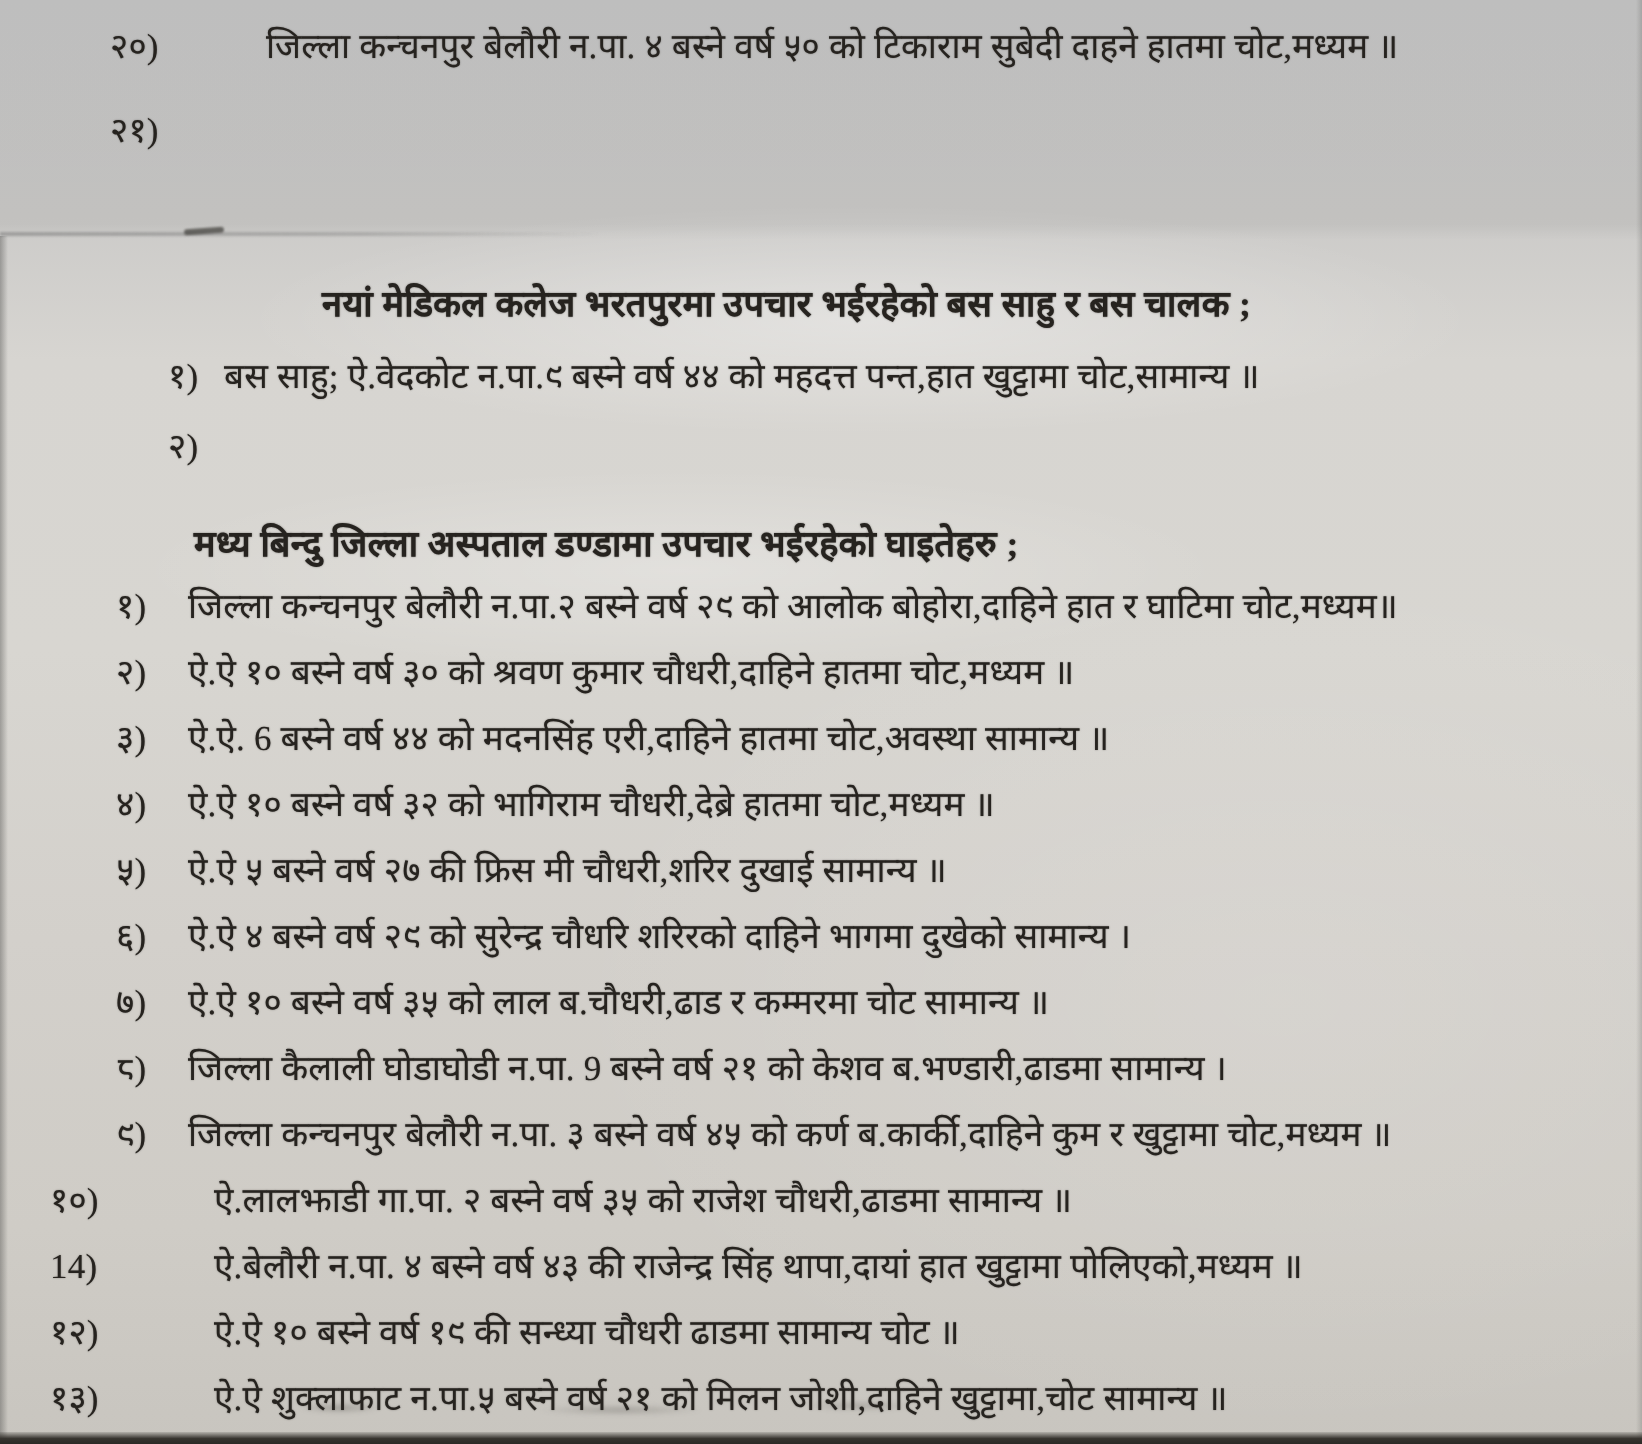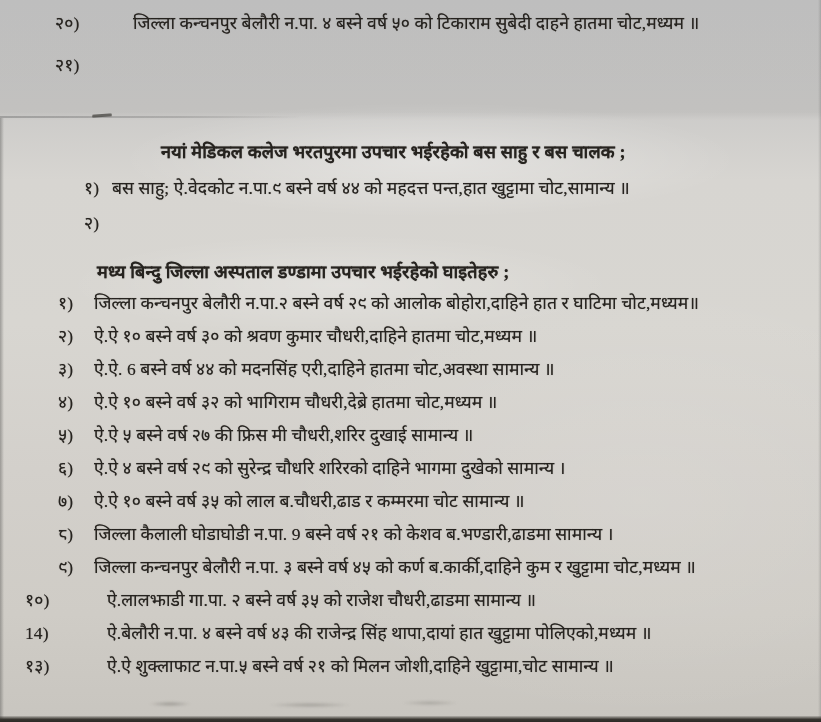--- a/index.html
+++ b/index.html
@@ -160,18 +160,22 @@
     </div>
     <div class="row wide">
       <span class="num">१०)</span>
       <span class="txt">ऐ.लालझाडी गा.पा. २ बस्ने वर्ष ३५ को राजेश चौधरी,ढाडमा सामान्य ॥</span>
     </div>
     <div class="row wide">
       <span class="num">14)</span>
       <span class="txt">ऐ.बेलौरी न.पा. ४ बस्ने वर्ष ४३ की राजेन्द्र सिंह थापा,दायां हात खुट्टामा पोलिएको,मध्यम ॥</span>
     </div>
     <div class="row wide">
+      <span class="num">१२)</span>
+      <span class="txt">ऐ.ऐ १० बस्ने वर्ष १९ की सन्ध्या चौधरी ढाडमा सामान्य चोट ॥</span>
+    </div>
+    <div class="row wide">
       <span class="num">१३)</span>
       <span class="txt">ऐ.ऐ शुक्लाफाट न.पा.५ बस्ने वर्ष २१ को मिलन जोशी,दाहिने खुट्टामा,चोट सामान्य ॥</span>
     </div>
   </div>
 
 </div>
 
 </body></html>

